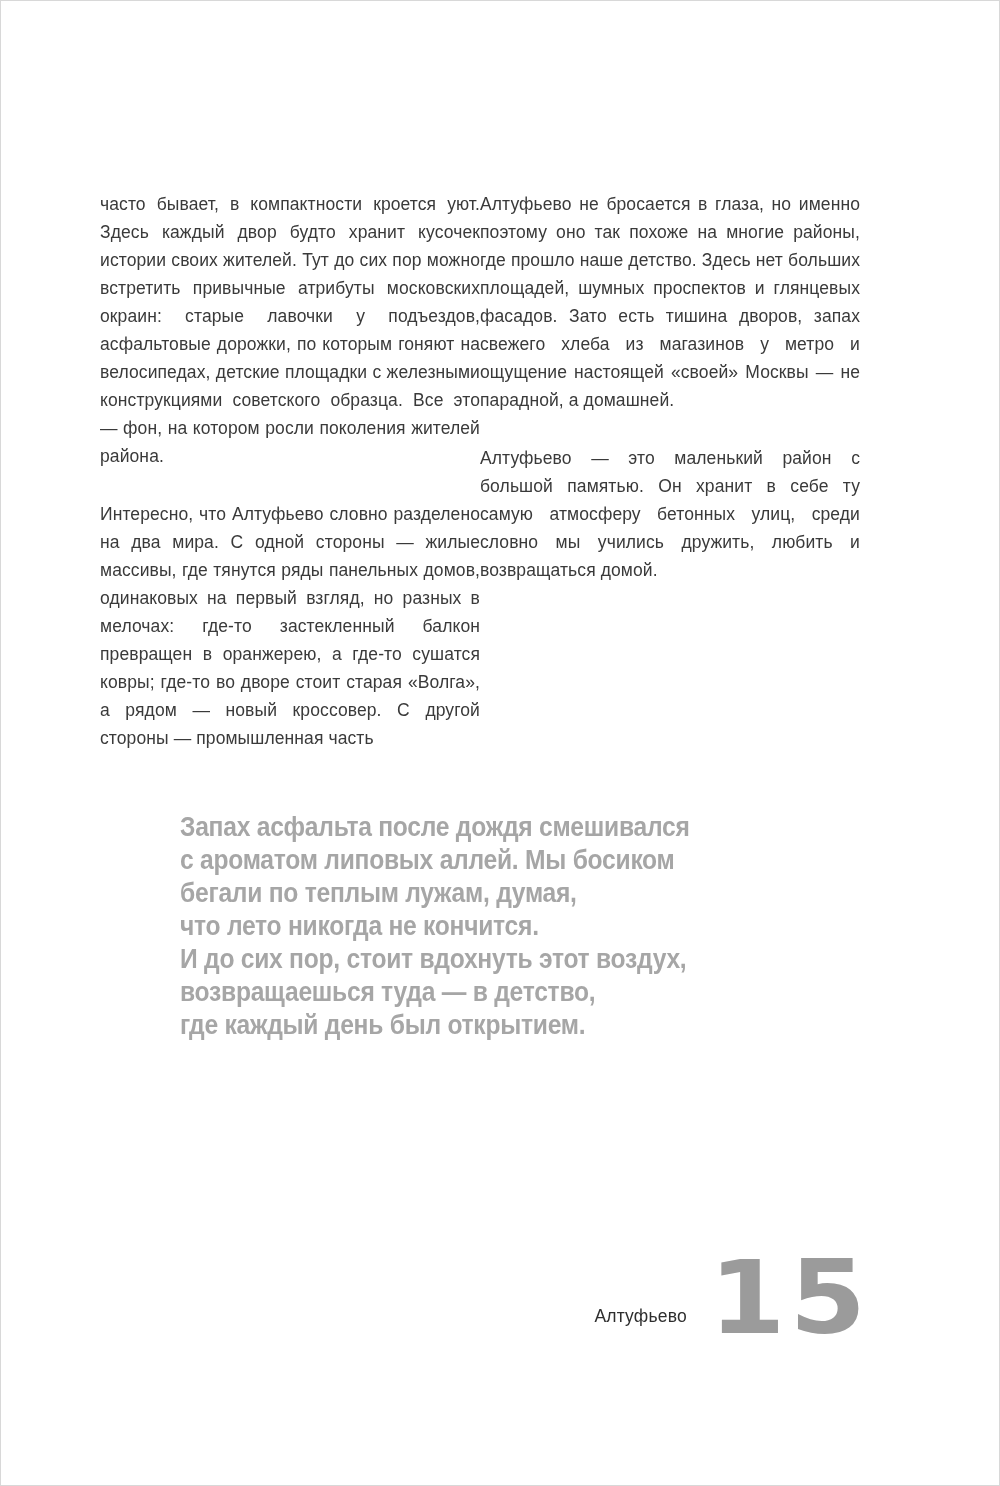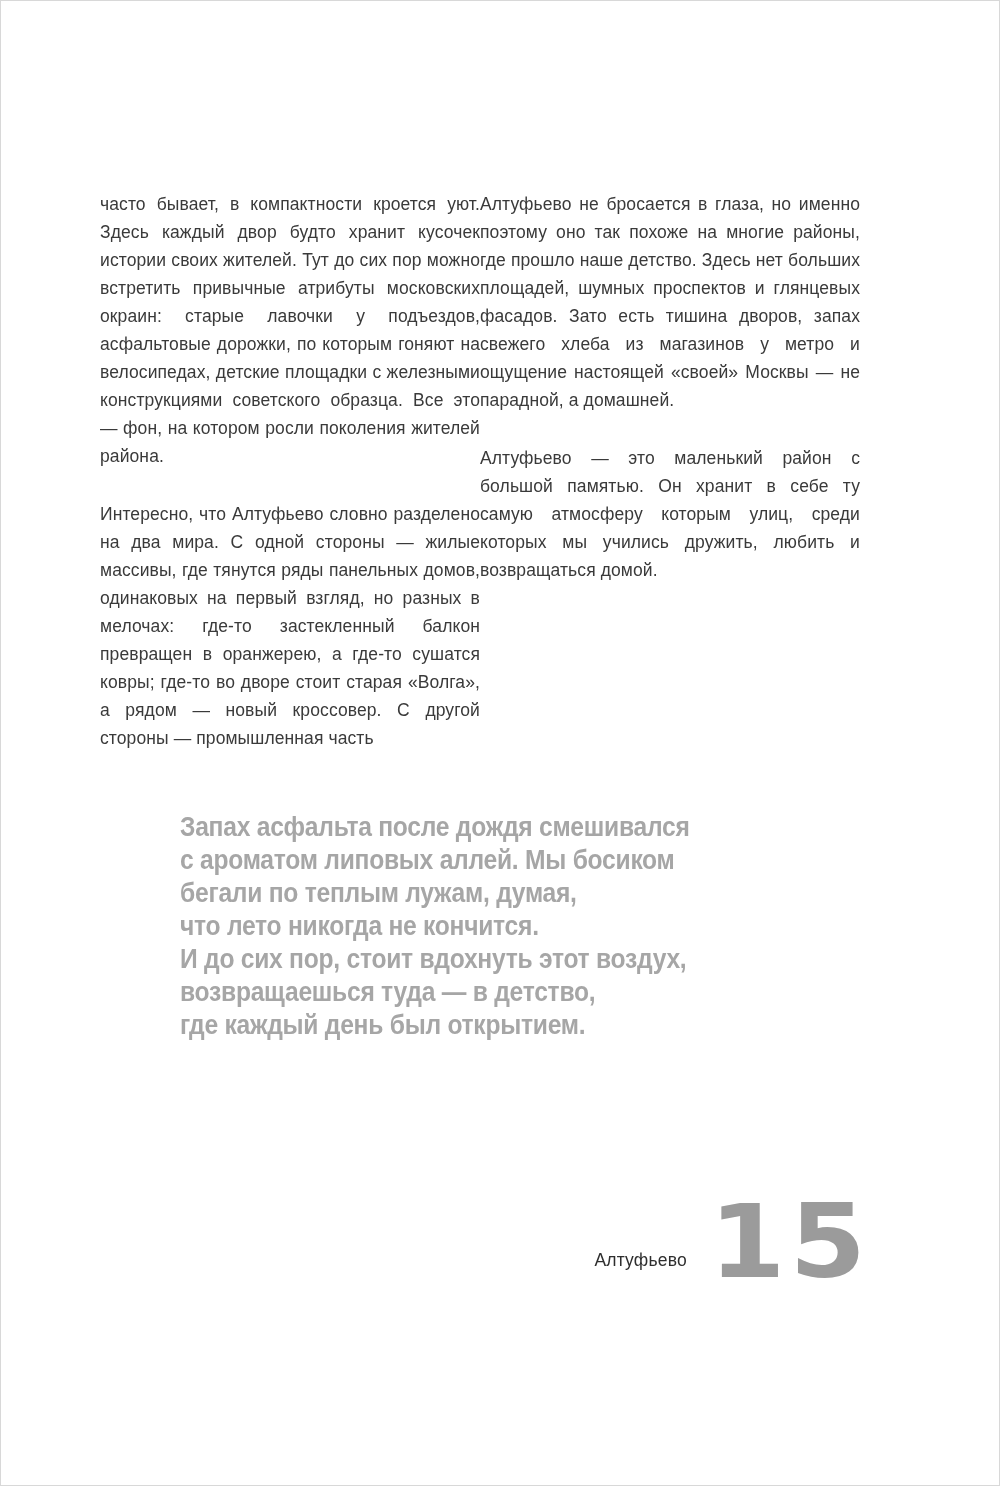--- a/index.html
+++ b/index.html
@@ -49,21 +49,21 @@
     font-weight: 700;
     font-size: 28px;
     line-height: 33px;
     letter-spacing: -0.3px;
   }
   .pullquote .quote-line {
     white-space: nowrap;
   }
   .footer {
     position: absolute;
-    top: 1198px;
+    top: 1254px;
     right: 130px;
     display: flex;
     align-items: center;
     gap: 22px;
     height: 96px;
   }
   .footer-label {
     font-size: 17.5px;
     color: #2e2e2e;
     letter-spacing: 0.2px;
@@ -85,21 +85,21 @@
 
 <div class="page">
 
   <div class="columns">
     <div class="col">
       <p>часто бывает, в компактности кроется уют. Здесь каждый двор будто хранит кусочек истории своих жителей. Тут до сих пор можно встретить привычные атрибуты московских окраин: старые лавочки у подъездов, асфальтовые дорожки, по которым гоняют на велосипедах, детские площадки с железными конструкциями советского образца. Все это — фон, на котором росли поколения жителей района.</p>
       <p>Интересно, что Алтуфьево словно разделено на два мира. С одной стороны — жилые массивы, где тянутся ряды панельных домов, одинаковых на первый взгляд, но разных в мелочах: где-то застекленный балкон превращен в оранжерею, а где-то сушатся ковры; где-то во дворе стоит старая «Волга», а рядом — новый кроссовер. С другой стороны — промышленная часть</p>
     </div>
     <div class="col">
       <p>Алтуфьево не бросается в глаза, но именно поэтому оно так похоже на многие районы, где прошло наше детство. Здесь нет больших площадей, шумных проспектов и глянцевых фасадов. Зато есть тишина дворов, запах свежего хлеба из магазинов у метро и ощущение настоящей «своей» Москвы — не парадной, а домашней.</p>
-      <p>Алтуфьево — это маленький район с большой памятью. Он хранит в себе ту самую атмосферу которым улиц, среди которых мы учились дружить, любить и возвращаться домой.</p>
+      <p>Алтуфьево — это маленький район с большой памятью. Он хранит в себе ту самую атмосферу бетонных улиц, среди словно мы учились дружить, любить и возвращаться домой.</p>
     </div>
   </div>
 
   <div class="pullquote">
     <div class="quote-line">Запах асфальта после дождя смешивался</div>
     <div class="quote-line">с ароматом липовых аллей. Мы босиком</div>
     <div class="quote-line">бегали по теплым лужам, думая,</div>
     <div class="quote-line">что лето никогда не кончится.</div>
     <div class="quote-line">И до сих пор, стоит вдохнуть этот воздух,</div>
     <div class="quote-line">возвращаешься туда — в детство,</div>

